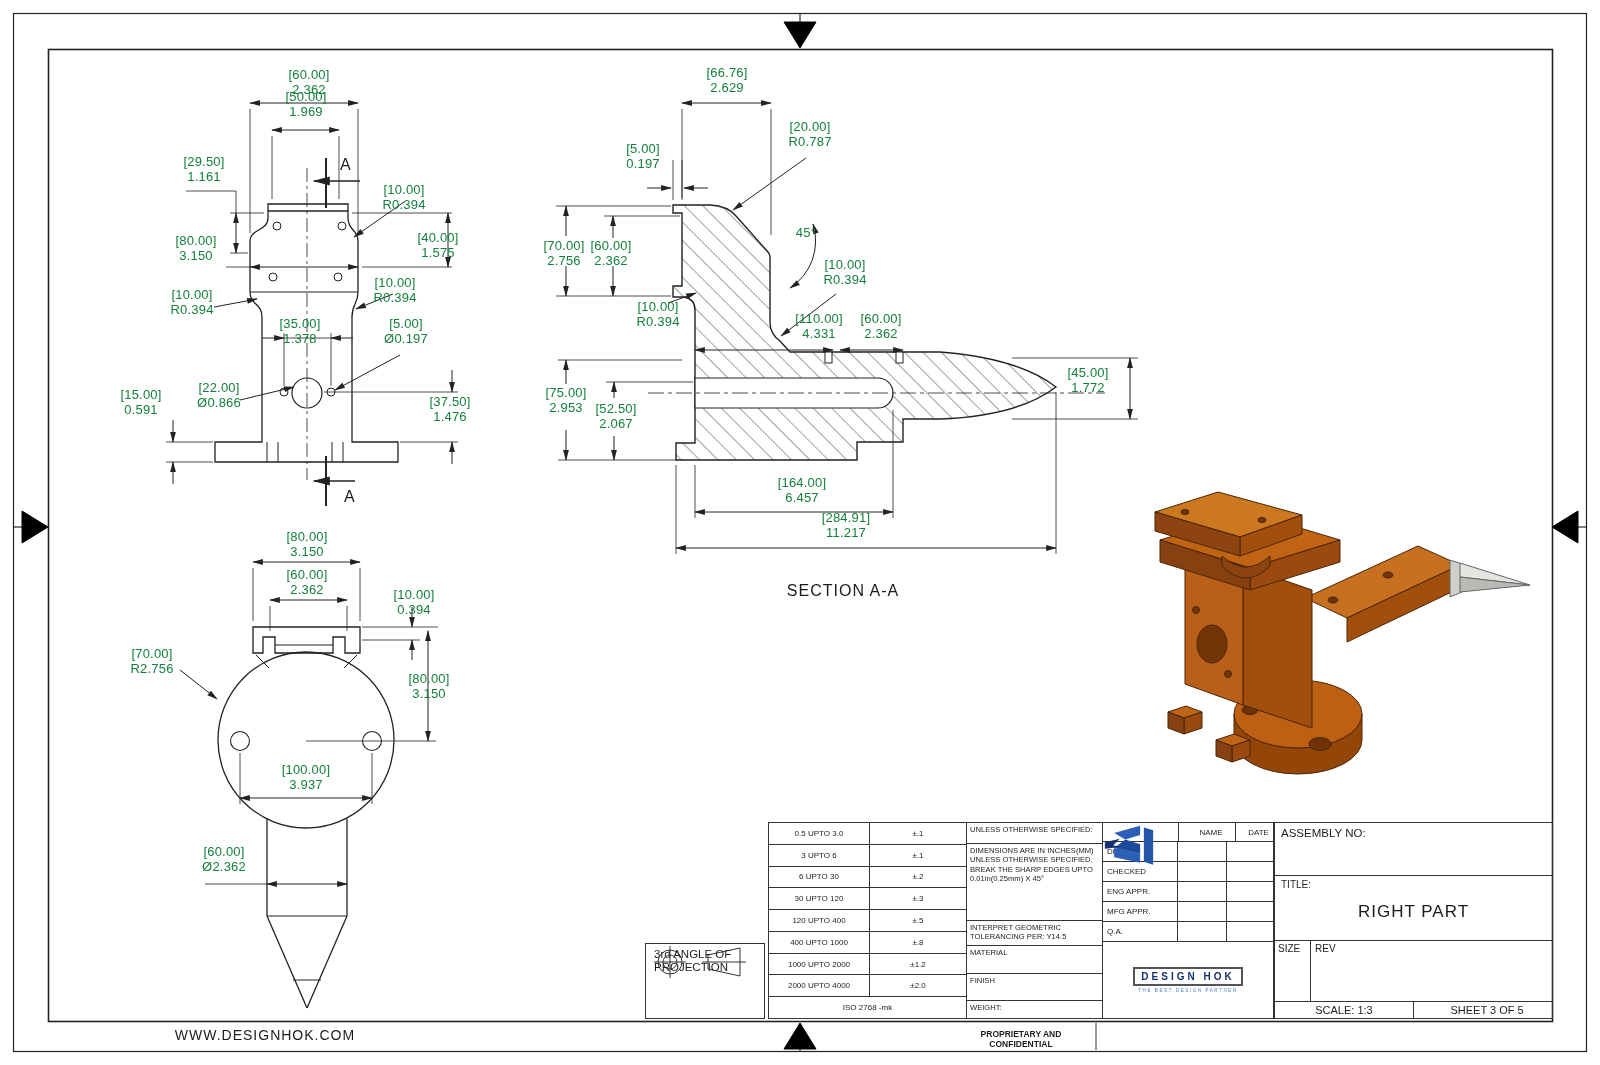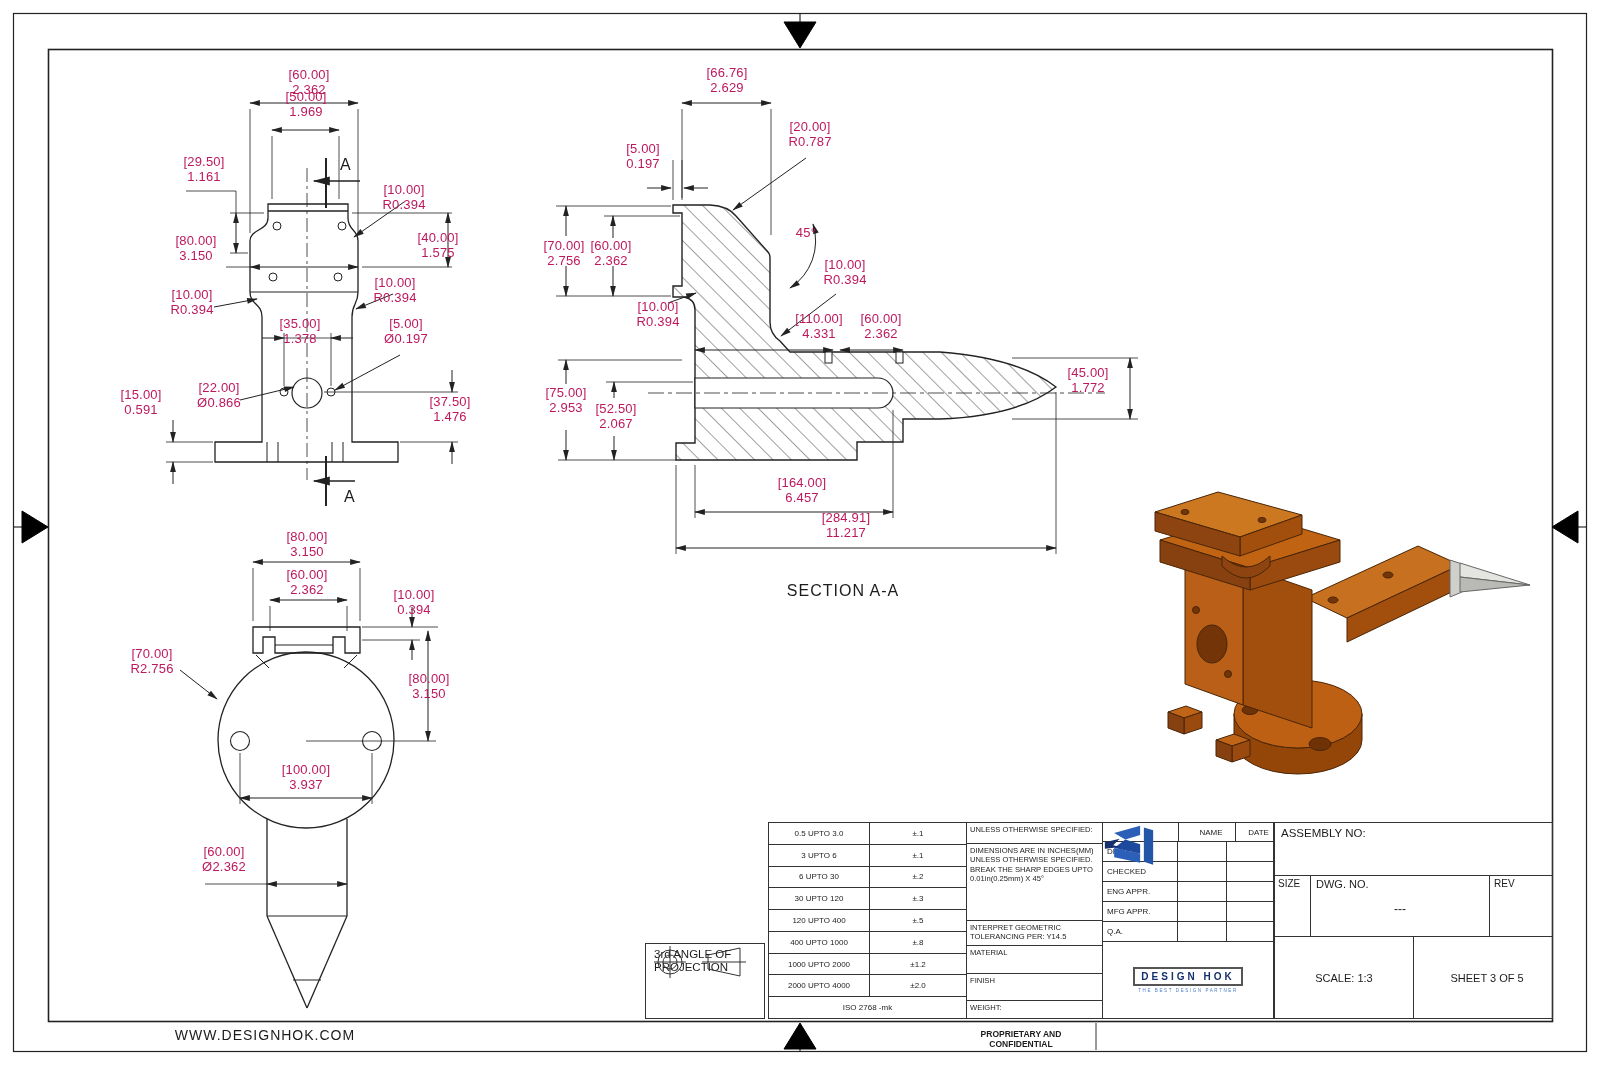--- a/index.html
+++ b/index.html
@@ -1,21 +1,21 @@
 <!DOCTYPE html>
 <html><head>
 <meta charset="utf-8">
 <style>
   html,body{margin:0;padding:0;background:#e8e8e8;}
   .sheet{position:relative;width:1600px;height:1065px;background:#ffffff;overflow:hidden;
          font-family:"Liberation Sans",sans-serif;color:#1c1c1c;}
   svg{position:absolute;left:0;top:0;}
   .lw{z-index:1;}
   .dim{position:absolute;transform:translateX(-50%);text-align:center;font-size:13px;
-       line-height:1.15;white-space:nowrap;color:#be185d;z-index:2;letter-spacing:.2px;}
+       line-height:1.15;white-space:nowrap;color:#15803d;z-index:2;letter-spacing:.2px;}
   .dim .mm,.dim .in{display:block;}
   .dim.single{font-size:13px;}
   .seclabel{position:absolute;transform:translateX(-50%);font-size:16px;letter-spacing:1px;z-index:2;}
   .amark{position:absolute;font-size:16px;z-index:2;}
   
   .tb{position:absolute;border:1px solid #333;box-sizing:border-box;z-index:3;background:transparent;}
   .tol-table{left:768px;top:822px;width:199px;height:197px;display:flex;flex-direction:column;font-size:8px;}
   .tol-row{flex:1;display:flex;border-bottom:1px solid #333;}
   .tol-row:last-child{border-bottom:none;}
   .tol-range{width:100px;border-right:1px solid #333;display:flex;align-items:center;justify-content:center;}
@@ -506,26 +506,26 @@
       </svg>
       <div>
         <div class="logo-text-box">DESIGN HOK</div>
         <div class="logo-tag">THE BEST DESIGN PARTNER</div>
       </div>
     </div>
   </div>
 
   <div class="tb rblock">
     <div class="r-assembly">ASSEMBLY NO:</div>
+    <div class="r-title">
+      <div>TITLE:</div>
+      <div class="r-parttitle">RIGHT PART</div>
+    </div>
     <div class="r-sizerow">
       <div class="r-size">SIZE</div>
-      <div class="r-dwg">
-        <div>DWG.  NO.</div>
-        <div class="r-dwgval">---</div>
-      </div>
       <div class="r-rev">REV</div>
     </div>
     <div class="r-scalerow">
       <div class="r-scale">SCALE: 1:3</div>
       <div class="r-sheet">SHEET 3 OF 5</div>
     </div>
   </div>
 
   <div class="tb proj">
     <div>3rd ANGLE OF</div>

